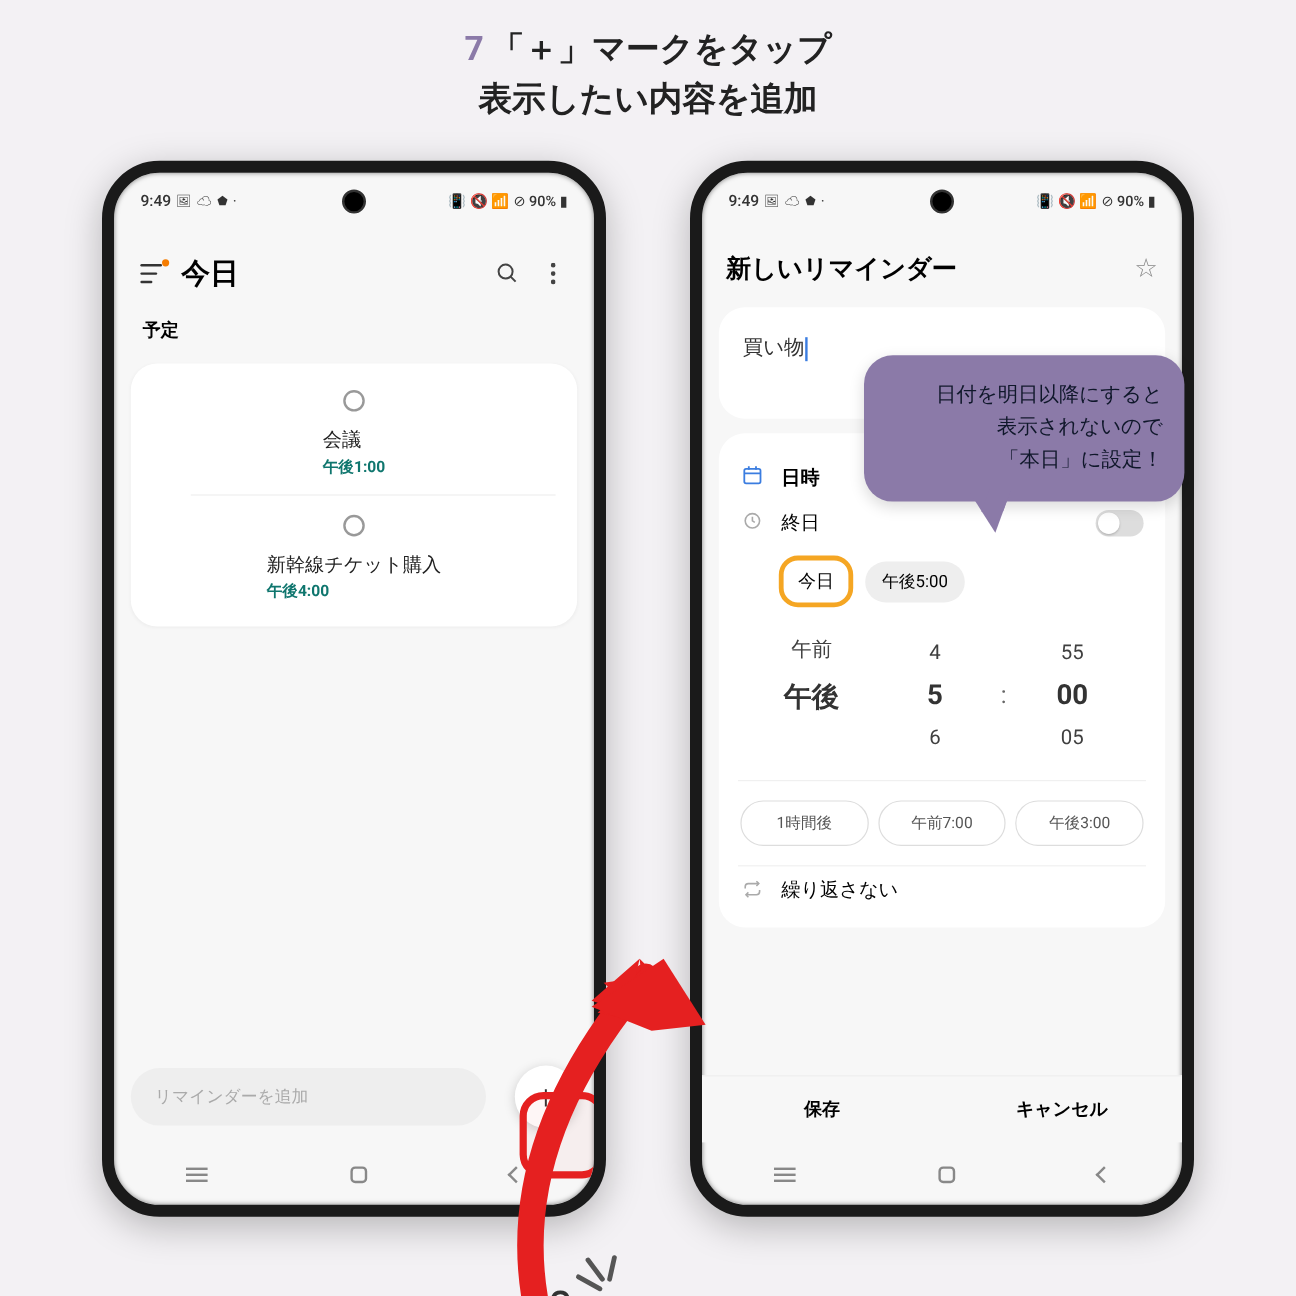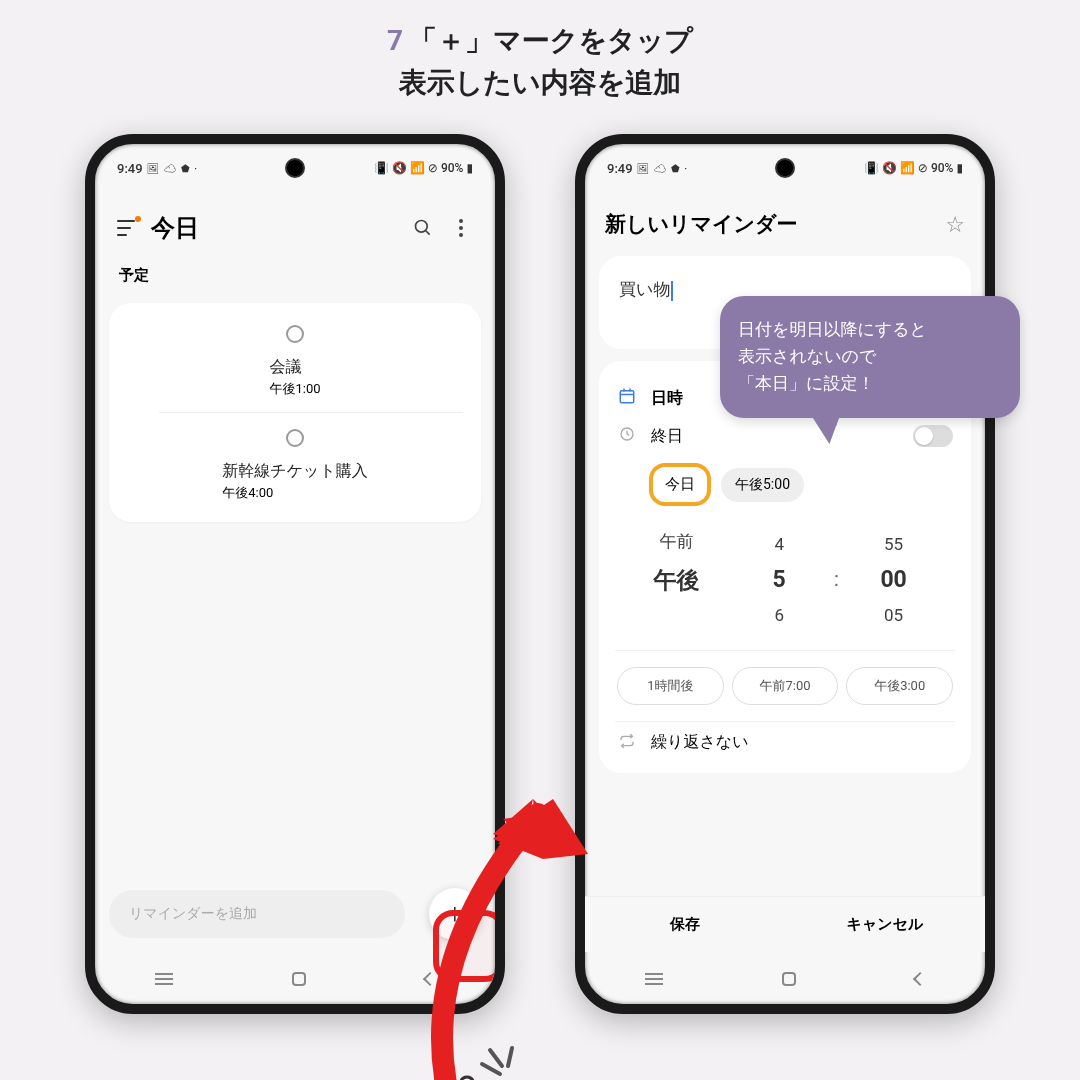--- a/index.html
+++ b/index.html
@@ -56,21 +56,21 @@
     .app-title { font-size: 24px; font-weight:700; flex:1;}
     .icon-btn { width:24px; height:24px; display:flex; align-items:center; justify-content:center; color:#444;}
     .section-label { padding: 10px 24px; font-size:15px; font-weight:700;}
     .card {
       background:#fff; margin: 8px 14px; border-radius:22px; padding: 6px 0;
       box-shadow: 0 1px 3px rgba(0,0,0,0.04);
     }
     .list-item { display:flex; align-items:center; padding: 14px 18px; gap:14px;flex-direction:column;}
     .radio { width:18px; height:18px; border:2px solid #999; border-radius:50%; flex-shrink:0; margin-top:2px;}
     .item-text .title { font-size:16px; color:#222;}
-    .item-text .time { font-size:13px; color:#000000; margin-top:2px;}
+    .item-text .time { font-size:13px; color:#0f766e; margin-top:2px;font-weight:bold;}
     .divider { height:1px; background:#eee; margin: 0 18px 0 50px;}
     .input-bar {
       position:absolute; bottom:64px; left:14px; right:14px; height:52px;
       display:flex; align-items:center; gap:24px;
     }
     .input-pill {
       flex:1; background:#eeeeee; border-radius:26px; height:48px;
       display:flex; align-items:center; padding:0 20px; color:#aaa; font-size:14px;
     }
     .add-btn {
@@ -128,23 +128,23 @@
     .tap-hand {
       position:absolute; left:430px; top:938px; z-index:20;
     }
     .tap-lines {
       position:absolute; left:472px; top:910px; z-index:19;
     }
     .arrow-path {
       position:absolute; left:388px; top:620px; z-index:15;
     }
     .speech-bubble {
-      position:absolute; left:720px; top:296px; width:300px;
-      background:#8b7aa8; color:#ffffff; border-radius:24px; padding:20px 18px;
-      text-align:left; font-size:17px; line-height:1.6; z-index:30;
+      position:absolute; left:720px; top:296px; width:267px;
+      background:#8b7aa8; color:#0f172a; border-radius:24px; padding:20px 18px;
+      text-align:right; font-size:17px; line-height:1.6; z-index:30;
       box-shadow:0 4px 12px rgba(0,0,0,0.15);
     }
     .speech-bubble::after {
       content:''; position:absolute; bottom:-26px; left:80px;
       border:18px solid transparent; border-top-color:#8b7aa8; border-right-color:#8b7aa8;
       transform: skewX(-20deg);
     }
   </style>
 </head>
 <body>

